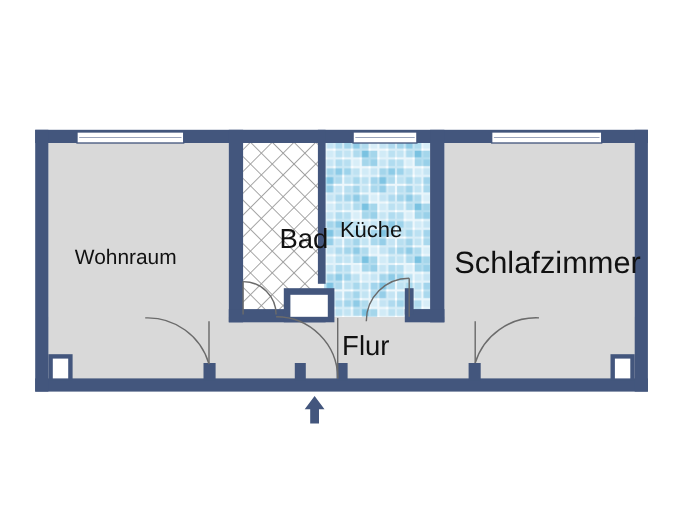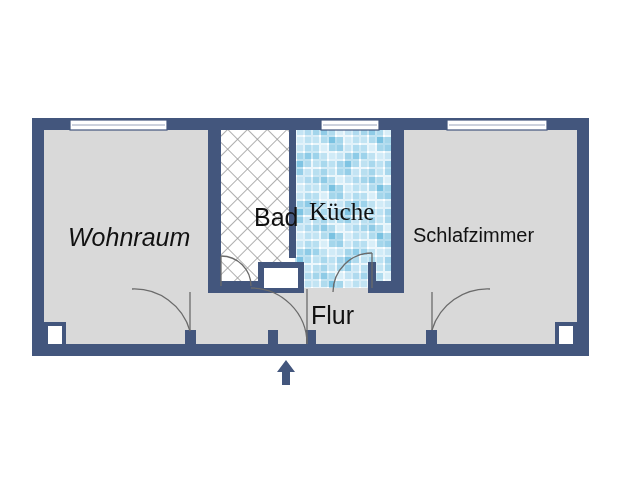--- a/index.html
+++ b/index.html
@@ -25,24 +25,24 @@
     top: 0;
   }
   .room-label {
     position: absolute;
     color: #111111;
     font-family: "Liberation Sans", sans-serif;
     white-space: nowrap;
     line-height: 1;
     user-select: none;
   }
-  #label-wohnraum { left: 68px;  top: 225px; font-size: 25px; font-style: italic; }
+  #label-wohnraum { left: 68px;  top: 225px; font-size: 19px; }
   #label-bad      { left: 230px; top: 205px; font-size: 25px; margin-left: 24px; }
-  #label-kueche   { left: 309px; top: 199px; font-size: 25px; font-family: Liberation Serif, serif; }
-  #label-schlaf   { left: 413px; top: 225px; font-size: 20px; }
+  #label-kueche   { left: 309px; top: 199px; font-size: 20px; }
+  #label-schlaf   { left: 413px; top: 225px; font-size: 28px; }
   #label-flur     { left: 311px; top: 303px; font-size: 25px; }
 </style>
 </head>
 <body>
 
 <div id="floorplan-stage">
 
   <svg class="svg-layer" width="621" height="480" viewBox="0 0 621 480">
 
     <defs>

